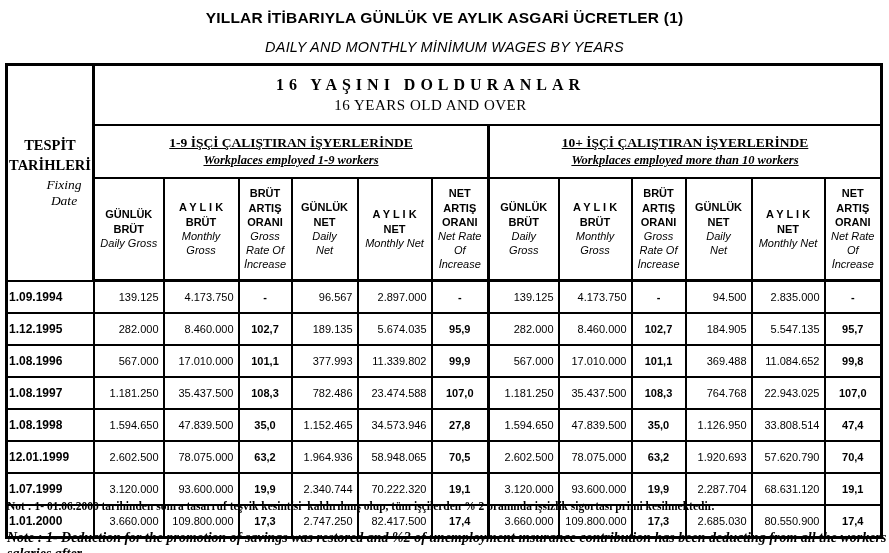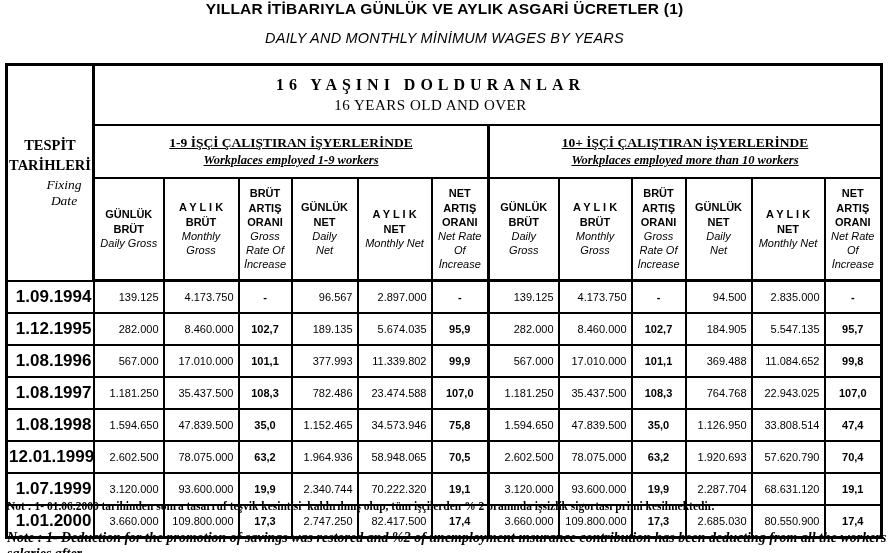--- a/index.html
+++ b/index.html
@@ -1,21 +1,21 @@
 <!DOCTYPE html>
 <html><head>
 <meta charset="utf-8">
 <style>
   html,body{margin:0;padding:0;background:#fff;}
   body{
     width:889px;height:553px;overflow:hidden;position:relative;
     font-family:"Liberation Sans",sans-serif;color:#000;
     -webkit-font-smoothing:antialiased;
   }
-  .titleblock{text-align:center;}
+  .titleblock{text-align:center;padding-top:9px;}
   .title{font-weight:bold;font-size:15.5px;letter-spacing:.2px;}
   .subtitle{font-style:italic;font-size:14.5px;margin-top:12px;letter-spacing:.2px;}
 
   table.wages{
     border-collapse:collapse;table-layout:fixed;
     position:absolute;left:5px;top:63px;width:876px;
     background:#fff;
   }
   table.wages, table.wages th, table.wages td{border:2px solid #000;}
   table.wages{border-width:3px;}
@@ -41,21 +41,21 @@
   .group-en{font-family:"Liberation Serif",serif;font-weight:bold;font-style:italic;font-size:12.5px;margin-top:2px;}
 
   .colhead{height:100px;text-align:center;vertical-align:middle;}
   .colhead .tr{font-weight:bold;font-size:11px;white-space:pre-line;line-height:1.3;}
   .colhead .en{font-style:italic;font-size:11px;white-space:pre-line;line-height:1.25;margin-top:1px;}
   thead tr.colrow th{border-bottom-width:3px;margin-left:36px;}
 
   .gsep{border-right-width:3px !important;}
 
   tbody td{height:28px;font-size:11px;vertical-align:middle;background:#fff;}
-  td.c-date{font-weight:bold;font-size:17px;text-align:right;border-right-width:3px;margin-top:8px;}
+  td.c-date{font-weight:bold;font-size:12px;text-align:left;border-right-width:3px;margin-top:8px;}
   td.c-val{text-align:right;padding-right:4px;}
   td.c-rate{font-weight:bold;text-align:center;}
 
   .notes{position:absolute;left:7px;top:500px;width:880px;}
   .note-tr{font-family:"Liberation Serif",serif;font-weight:bold;font-size:11.5px;white-space:pre-wrap;}
   .note-en{font-family:"Liberation Serif",serif;font-weight:bold;font-style:italic;font-size:14px;margin-top:18px;white-space:pre-wrap;}
 </style>
 </head>
 <body>
 
@@ -242,21 +242,21 @@
         <td class="c-val">22.943.025</td>
         <td class="c-rate">107,0</td>
       </tr>
       <tr>
         <td class="c-date">1.08.1998</td>
         <td class="c-val">1.594.650</td>
         <td class="c-val">47.839.500</td>
         <td class="c-rate">35,0</td>
         <td class="c-val">1.152.465</td>
         <td class="c-val">34.573.946</td>
-        <td class="c-rate gsep">75,8</td>
+        <td class="c-rate gsep">27,8</td>
         <td class="c-val">1.594.650</td>
         <td class="c-val">47.839.500</td>
         <td class="c-rate">35,0</td>
         <td class="c-val">1.126.950</td>
         <td class="c-val">33.808.514</td>
         <td class="c-rate">47,4</td>
       </tr>
       <tr>
         <td class="c-date">12.01.1999</td>
         <td class="c-val">2.602.500</td>

